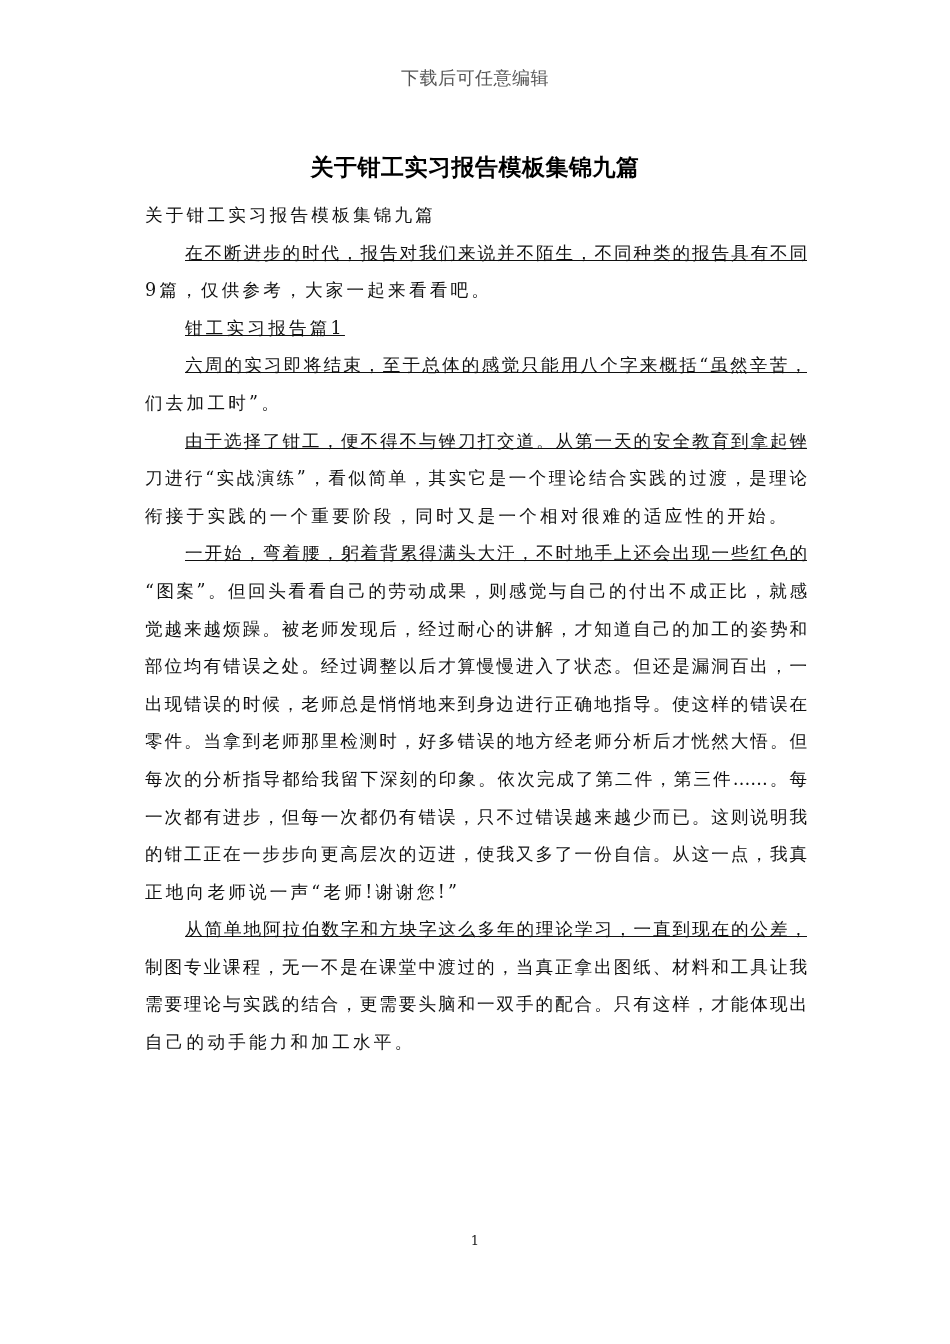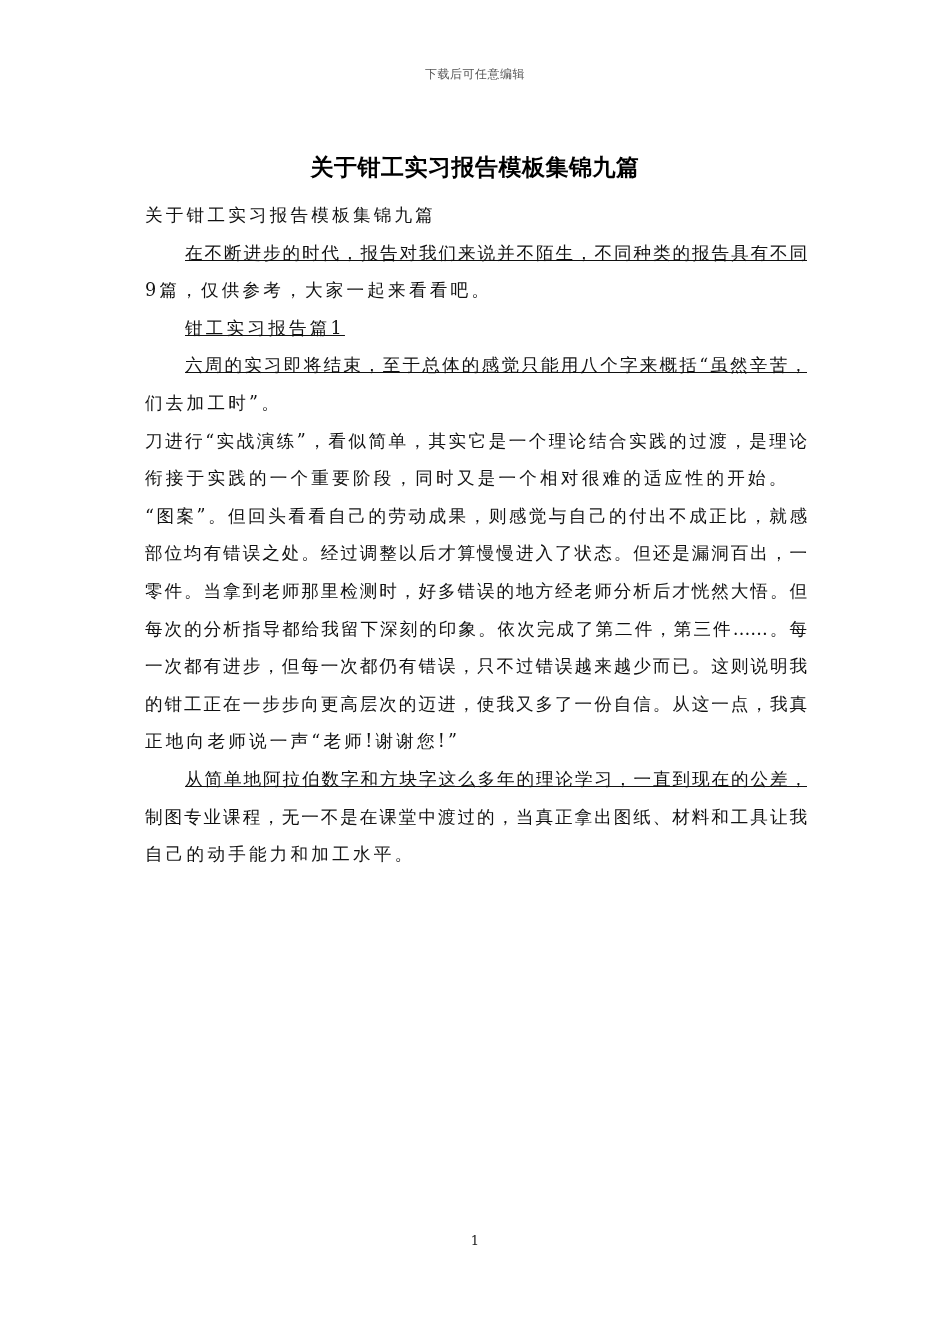--- a/index.html
+++ b/index.html
@@ -21,21 +21,21 @@
       width: 950px;
       height: 1344px;
       background: #ffffff;
     }
     .header-note {
       position: absolute;
       top: 66px;
       left: 0;
       width: 950px;
       text-align: center;
-      font-size: 12px;
+      font-size: 18px;
       color: #555555;
       letter-spacing: 0.5px;
     }
     .doc-title {
       position: absolute;
       top: 152px;
       left: 0;
       width: 950px;
       text-align: center;
       font-family: "DejaVu Sans", "Liberation Sans", sans-serif;
@@ -85,28 +85,33 @@
 
   <div class="doc-title">关于钳工实习报告模板集锦九篇</div>
 
   <div class="body-text" id="body-text">
       <div class="line">关于钳工实习报告模板集锦九篇</div>
       <div class="line indent justify">在不断进步的时代，报告对我们来说并不陌生，不同种类的报告具有不同</div>
       <div class="line">9篇，仅供参考，大家一起来看看吧。</div>
       <div class="line indent">钳工实习报告篇1</div>
       <div class="line indent justify">六周的实习即将结束，至于总体的感觉只能用八个字来概括“虽然辛苦，</div>
       <div class="line">们去加工时”。</div>
+      <div class="line indent justify">由于选择了钳工，便不得不与锉刀打交道。从第一天的安全教育到拿起锉</div>
       <div class="line justify">刀进行“实战演练”，看似简单，其实它是一个理论结合实践的过渡，是理论</div>
       <div class="line">衔接于实践的一个重要阶段，同时又是一个相对很难的适应性的开始。</div>
+      <div class="line indent justify">一开始，弯着腰，躬着背累得满头大汗，不时地手上还会出现一些红色的</div>
       <div class="line justify">“图案”。但回头看看自己的劳动成果，则感觉与自己的付出不成正比，就感</div>
+      <div class="line justify">觉越来越烦躁。被老师发现后，经过耐心的讲解，才知道自己的加工的姿势和</div>
       <div class="line justify">部位均有错误之处。经过调整以后才算慢慢进入了状态。但还是漏洞百出，一</div>
+      <div class="line justify">出现错误的时候，老师总是悄悄地来到身边进行正确地指导。使这样的错误在</div>
       <div class="line justify">零件。当拿到老师那里检测时，好多错误的地方经老师分析后才恍然大悟。但</div>
       <div class="line justify">每次的分析指导都给我留下深刻的印象。依次完成了第二件，第三件……。每</div>
       <div class="line justify">一次都有进步，但每一次都仍有错误，只不过错误越来越少而已。这则说明我</div>
       <div class="line justify">的钳工正在一步步向更高层次的迈进，使我又多了一份自信。从这一点，我真</div>
       <div class="line">正地向老师说一声“老师!谢谢您!”</div>
       <div class="line indent justify">从简单地阿拉伯数字和方块字这么多年的理论学习，一直到现在的公差，</div>
       <div class="line justify">制图专业课程，无一不是在课堂中渡过的，当真正拿出图纸、材料和工具让我</div>
+      <div class="line justify">需要理论与实践的结合，更需要头脑和一双手的配合。只有这样，才能体现出</div>
       <div class="line">自己的动手能力和加工水平。</div>
     </div>
 
   <div class="page-number">1</div>
 </div>
 
 </body></html>

